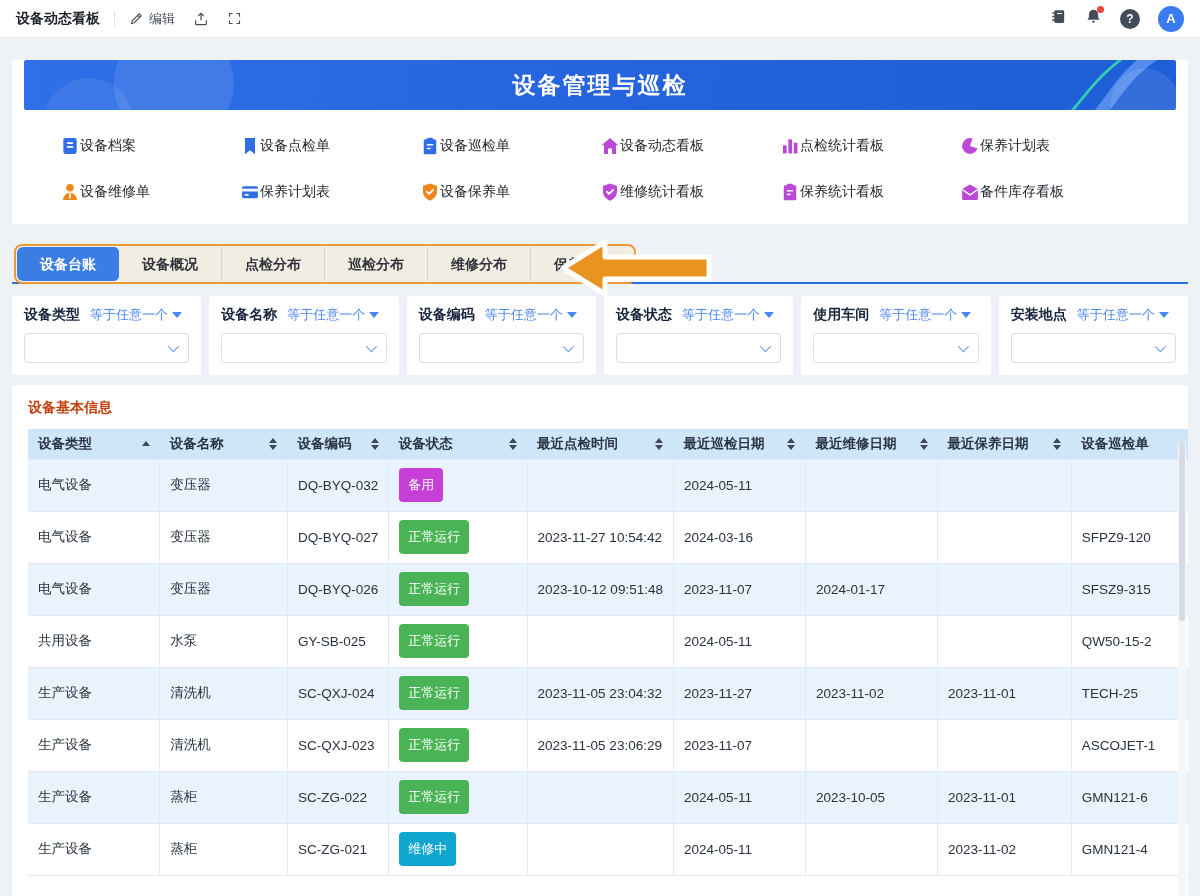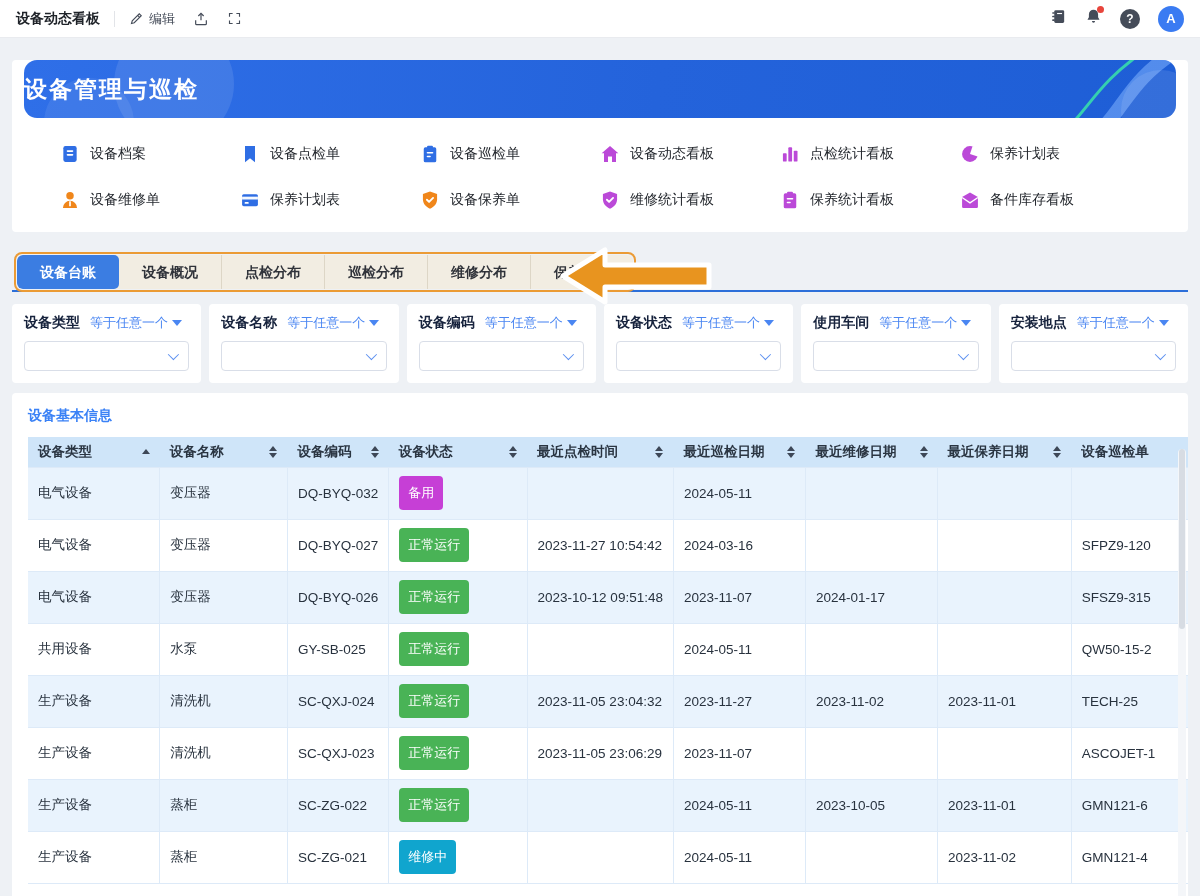--- a/index.html
+++ b/index.html
@@ -22,34 +22,34 @@
                  color:#fff; font-size:12px; font-weight:bold; display:flex;
                  align-items:center; justify-content:center; }
   .avatar { width:26px; height:26px; border-radius:50%; background:#3a7bf2; color:#fff;
             font-size:13px; font-weight:bold; display:flex; align-items:center;
             justify-content:center; cursor:pointer; }
 
   
   .page { padding:10px 12px 0; }
 
   .header-card { background:#fff; border-radius:4px; padding-bottom:16px; }
-  .banner { position:relative; margin:12px 12px 0; height:58px; border-radius:13px;
+  .banner { position:relative; margin:12px 12px 0; height:50px; border-radius:2px;
             background:linear-gradient(95deg,#2f6fe8 0%,#2463db 55%,#1e5ed6 100%);
-            overflow:hidden; display:flex; align-items:center; justify-content:flex-start; }
+            overflow:hidden; display:flex; align-items:center; justify-content:center; }
   .banner::before { content:""; position:absolute; left:90px; top:-36px; width:120px; height:120px;
             border-radius:50%; background:rgba(255,255,255,.10); }
   .banner::after { content:""; position:absolute; left:20px; top:18px; width:90px; height:90px;
             border-radius:50%; background:rgba(255,255,255,.08); }
   .banner-title { position:relative; z-index:2; color:#fff; font-size:23px; font-weight:bold;
             letter-spacing:2px; }
   .banner-deco { position:absolute; right:0; top:0; height:100%; z-index:1; }
 
   .nav-grid { display:grid; grid-template-columns:repeat(6,1fr); row-gap:26px;
               padding:26px 48px 6px; }
-  .nav-item { display:flex; align-items:center; gap:10px; cursor:pointer; }
+  .nav-item { display:flex; align-items:center; cursor:pointer; }
   .nav-ico { width:20px; height:20px; display:flex; }
   .nav-ico svg { width:20px; height:20px; }
   .nav-label { font-size:14px; color:#1f2329; font-weight:500; white-space:nowrap; }
 
   
   .tabs-row { position:relative; margin-top:20px; height:44px; }
   .tabs-underline { position:absolute; left:0; right:0; bottom:4px; height:2px; background:#2c6fd9; }
   .tabs-annotation { position:absolute; left:2px; top:0; border:2px solid #eb9b35;
                      border-radius:8px; padding:1px; background:transparent; z-index:2; }
   .tab-group { display:flex; background:#f2ede2; border-radius:6px; overflow:hidden; }
@@ -68,21 +68,21 @@
   .caret-down { width:0; height:0; border-left:5px solid transparent; border-right:5px solid transparent;
                 border-top:6px solid #4a86f2; }
   .filter-select { height:30px; border:1px solid #d9dee8; border-radius:4px; background:#fff;
                    display:flex; align-items:center; justify-content:flex-end; padding:0 12px; cursor:pointer; }
   .chevron { width:8px; height:8px; border-right:1.8px solid #5b8ff0; border-bottom:1.8px solid #5b8ff0;
              transform:rotate(45deg) translateY(-2px); }
 
   
   .table-card { position:relative; background:#fff; border-radius:4px; margin-top:10px;
                 padding:14px 0 0 16px; height:520px; overflow:hidden; }
-  .table-title { font-size:14px; font-weight:bold; color:#3b82f6; margin-bottom:12px; }
+  .table-title { font-size:14px; font-weight:bold; color:#c2410c; margin-bottom:12px; }
   table { border-collapse:collapse; table-layout:fixed; }
   th { background:#cfe5f9; font-size:13.5px; font-weight:600; color:#2a3542; text-align:left;
        height:30px; padding:0 10px; cursor:pointer; }
   th .th-inner { display:flex; align-items:center; justify-content:space-between; gap:4px; }
   td { font-size:13.5px; color:#28323e; height:52px; padding:0 10px; border:1px solid #ddeaf8;
        white-space:nowrap; overflow:hidden; vertical-align:middle; }
   td:first-child { border-left:none;margin-top:19px; } td:last-child { border-right:none; }
   tr.alt td { background:#e9f3fd; }
   .sort { display:flex; flex-direction:column; gap:2px; }
   .tri-up { width:0; height:0; border-left:4px solid transparent; border-right:4px solid transparent;

